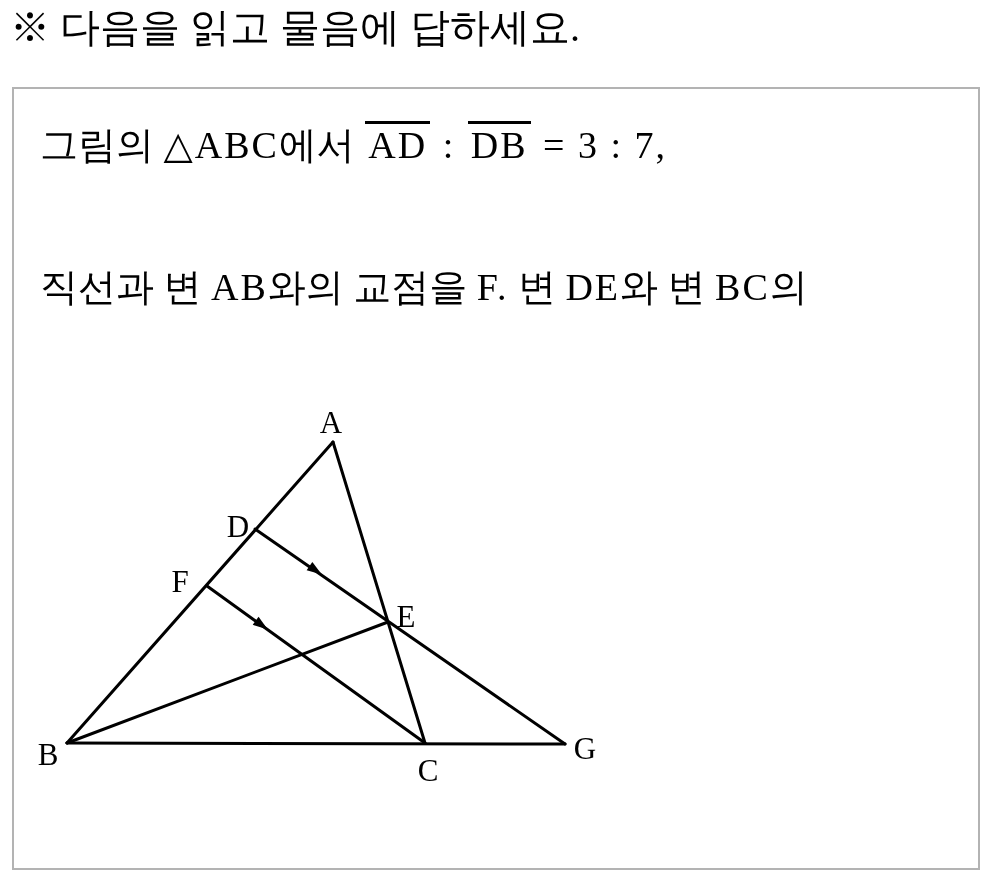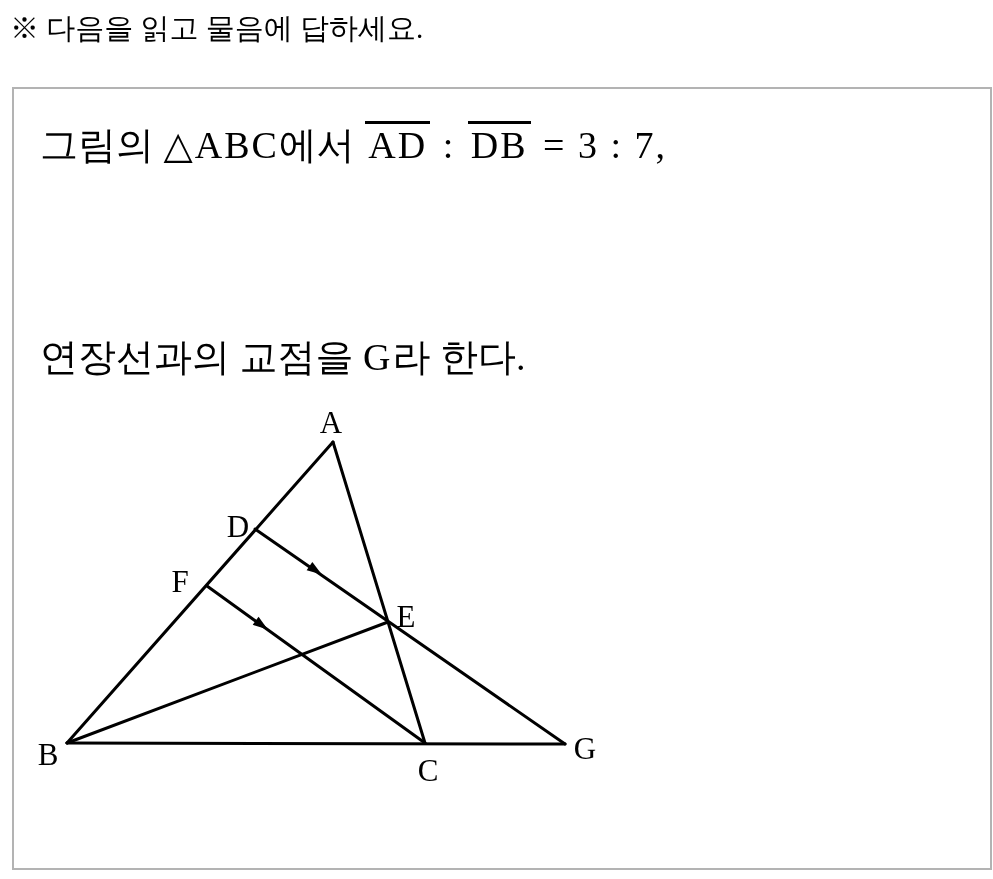--- a/index.html
+++ b/index.html
@@ -3,26 +3,26 @@
 <meta charset="utf-8">
 <style>
   html,body { margin:0; padding:0; }
   body {
     width:993px; height:879px; position:relative; overflow:hidden;
     background:#ffffff; color:#000000;
     font-family:"Liberation Serif","DejaVu Serif",serif;
   }
   .heading {
     position:absolute; left:10px; top:2px;
-    font-size:29px; line-height:52px; white-space:nowrap;
+    font-size:40px; line-height:52px; white-space:nowrap;
   }
   .problem-box {
     position:absolute; left:12px; top:87px;
     width:964px; height:779px;
-    border:2px solid #b3b3b3; background:#ffffff;padding-left:12px;
+    border:2px solid #b3b3b3; background:#ffffff;
   }
   .tline {
     position:absolute; left:26px; height:56px; line-height:56px;
     font-size:38px; white-space:nowrap;
   }
   #l1{ top:28px; } #l2{ top:98px; } #l3{ top:170px; } #l4{ top:240px; }
   .m { letter-spacing:2px; }
   .ov {
     display:inline-block; line-height:1.05;
     border-top:3px solid #000; padding:2px 3px 0 3px; margin:0 1px;
@@ -32,22 +32,22 @@
 </style>
 </head>
 <body>
 
 <div class="heading">※ 다음을 읽고 물음에 답하세요.</div>
 
 <div class="problem-box">
   <div class="tline" id="l1"><span class="k">그림의 </span><span class="m">△ABC</span><span class="k">에서 </span><span class="m ov">AD</span><span class="m"> : </span><span class="m ov">DB</span><span class="m"> = 3 : 7,</span></div>
 
 
+  <div class="tline" id="l3"><span class="k">직선과 변 </span><span class="m">AB</span><span class="k">와의 교점을 </span><span class="m">F.</span><span class="k"> 변 </span><span class="m">DE</span><span class="k">와 변 </span><span class="m">BC</span><span class="k">의</span></div>
 
-  <div class="tline" id="l4"><span class="k">연장선과의 교점을 </span><span class="m">G</span><span class="k">라 한다.</span></div>
 
   <svg class="fig" viewBox="12 398 624 418" xmlns="http://www.w3.org/2000/svg">
       <line x1="67" y1="743" x2="333" y2="442" stroke="#000000" stroke-width="3" stroke-linecap="round"></line>
       <line x1="333" y1="442" x2="425" y2="743" stroke="#000000" stroke-width="3" stroke-linecap="round"></line>
       <line x1="67" y1="743" x2="565" y2="744" stroke="#000000" stroke-width="3" stroke-linecap="round"></line>
       <line x1="255" y1="529" x2="565" y2="744" stroke="#000000" stroke-width="3" stroke-linecap="round"></line>
       <line x1="207" y1="586" x2="425" y2="743" stroke="#000000" stroke-width="3" stroke-linecap="round"></line>
       <line x1="67" y1="743" x2="388" y2="622" stroke="#000000" stroke-width="3" stroke-linecap="round"></line>
       <polygon points="1,0 -14,-5 -14,5" fill="#000000" transform="translate(321 574) rotate(34.7)"></polygon>
       <polygon points="1,0 -14,-5 -14,5" fill="#000000" transform="translate(267 629) rotate(35.8)"></polygon>

